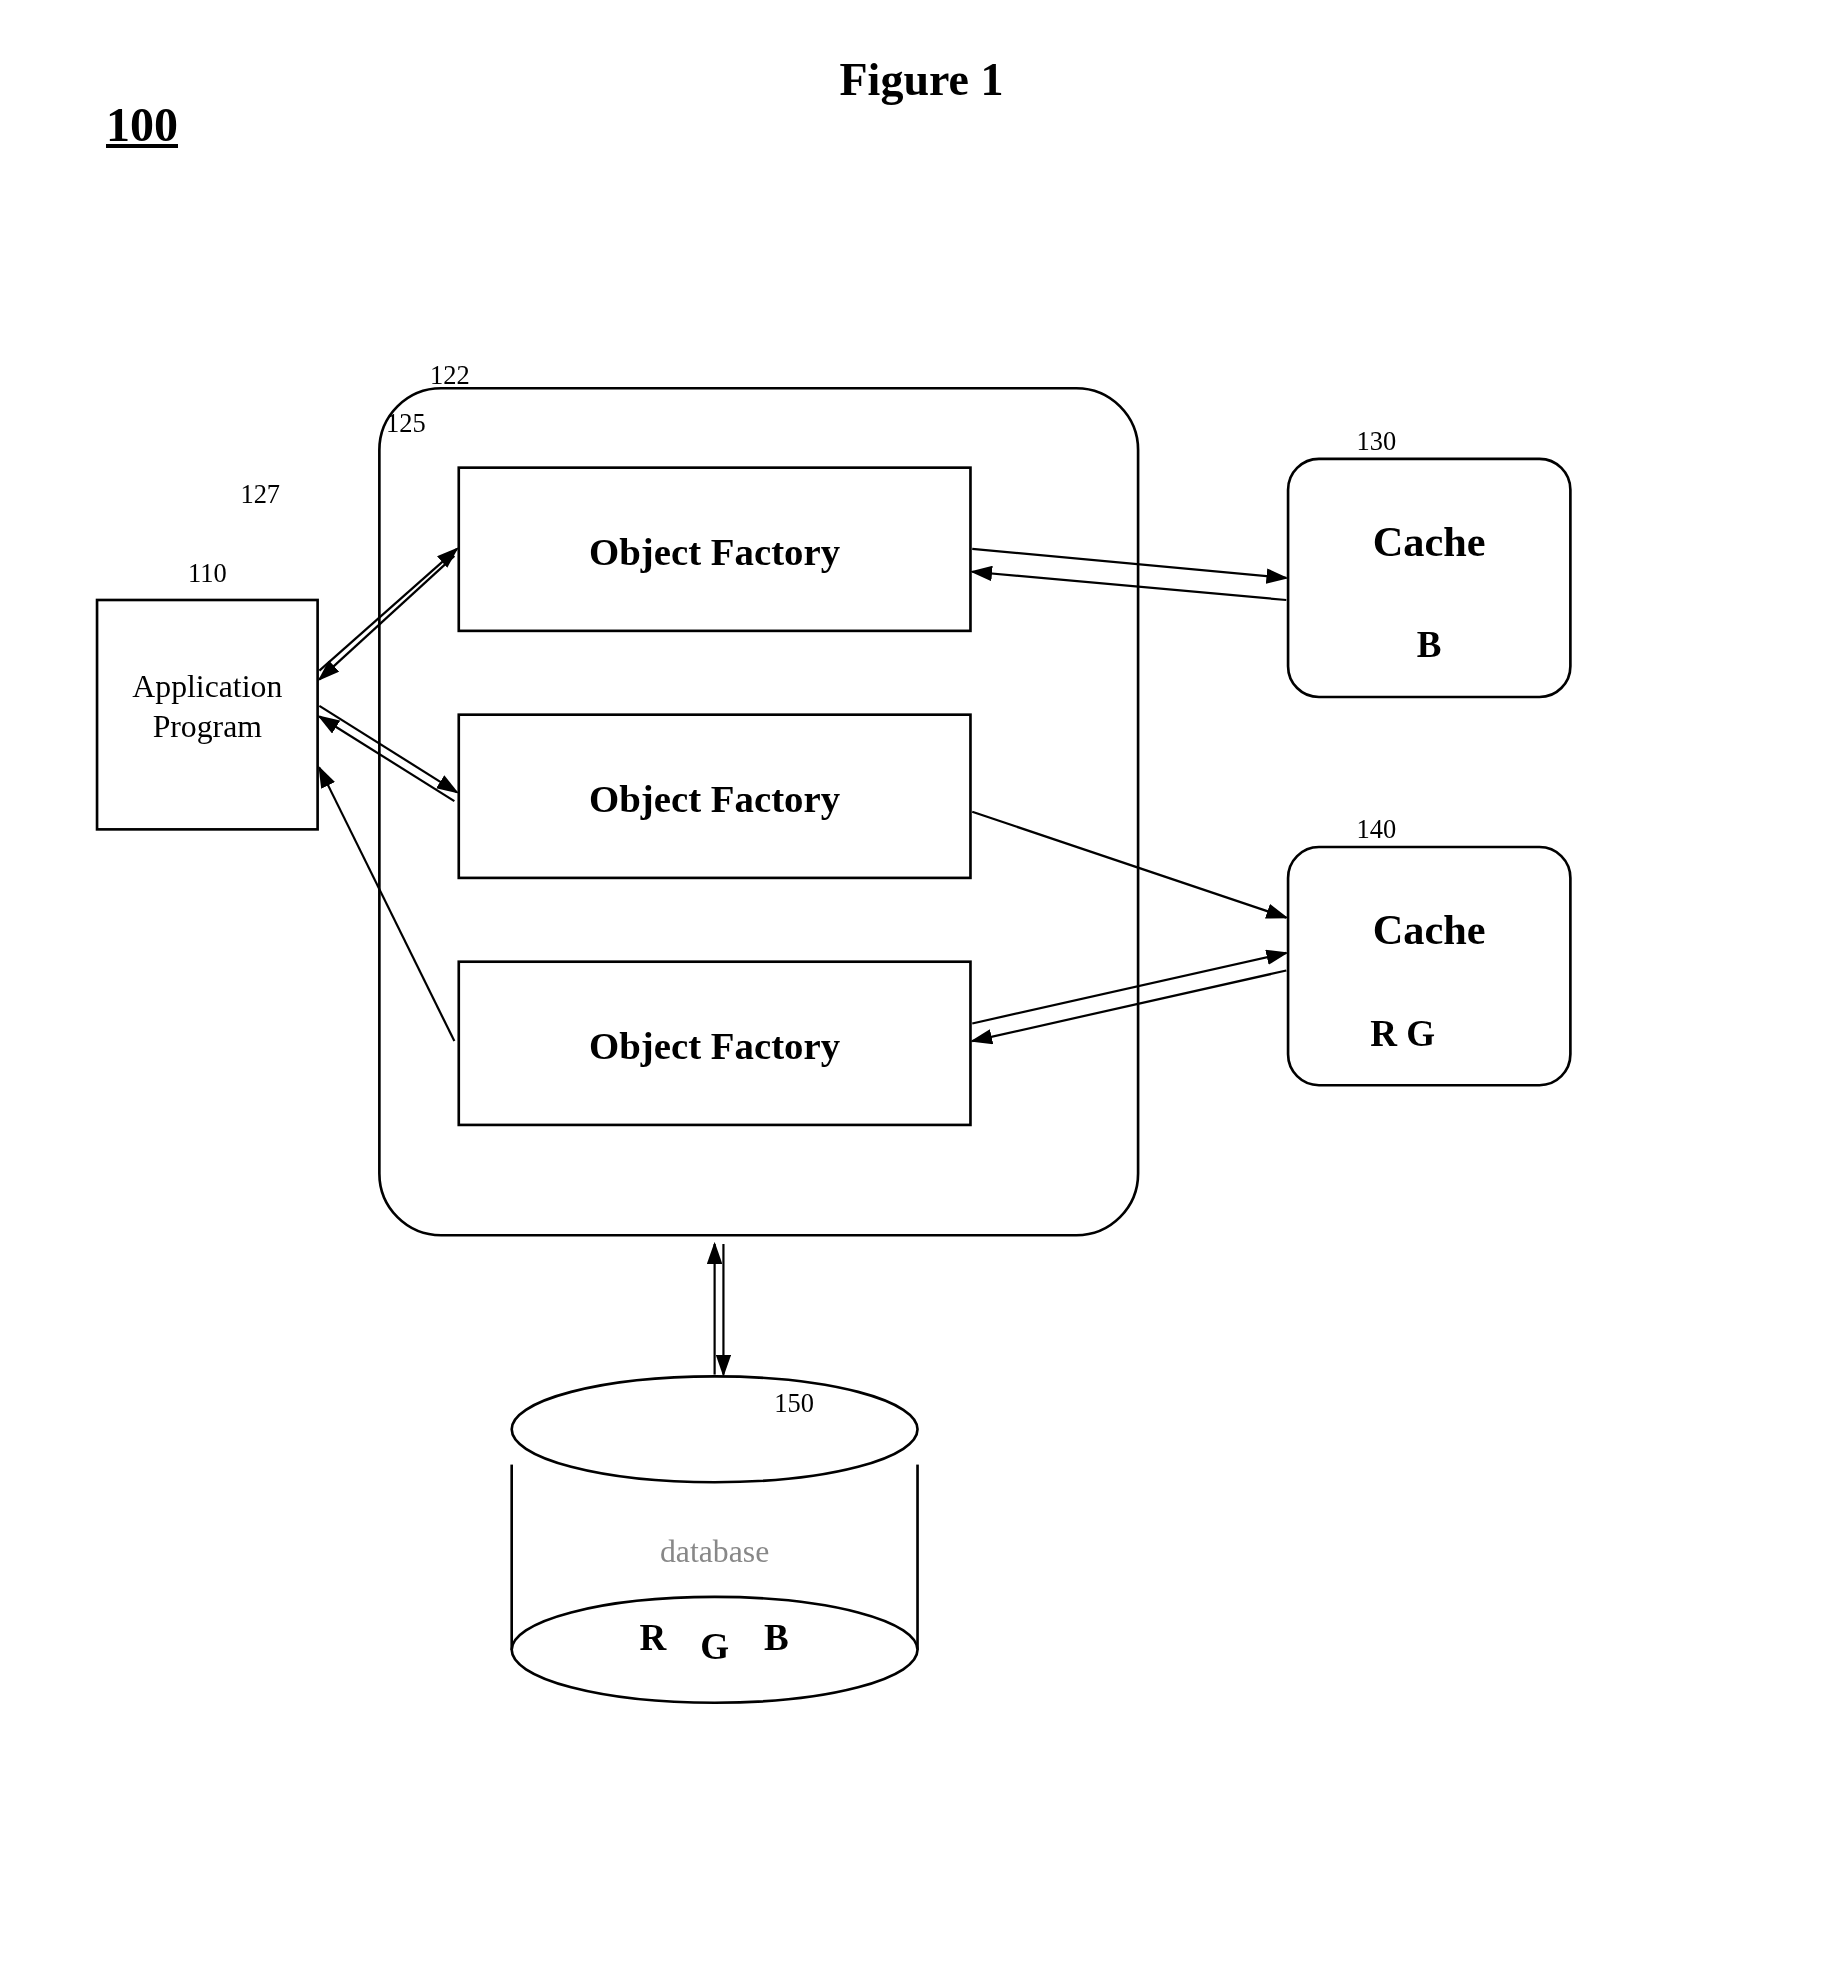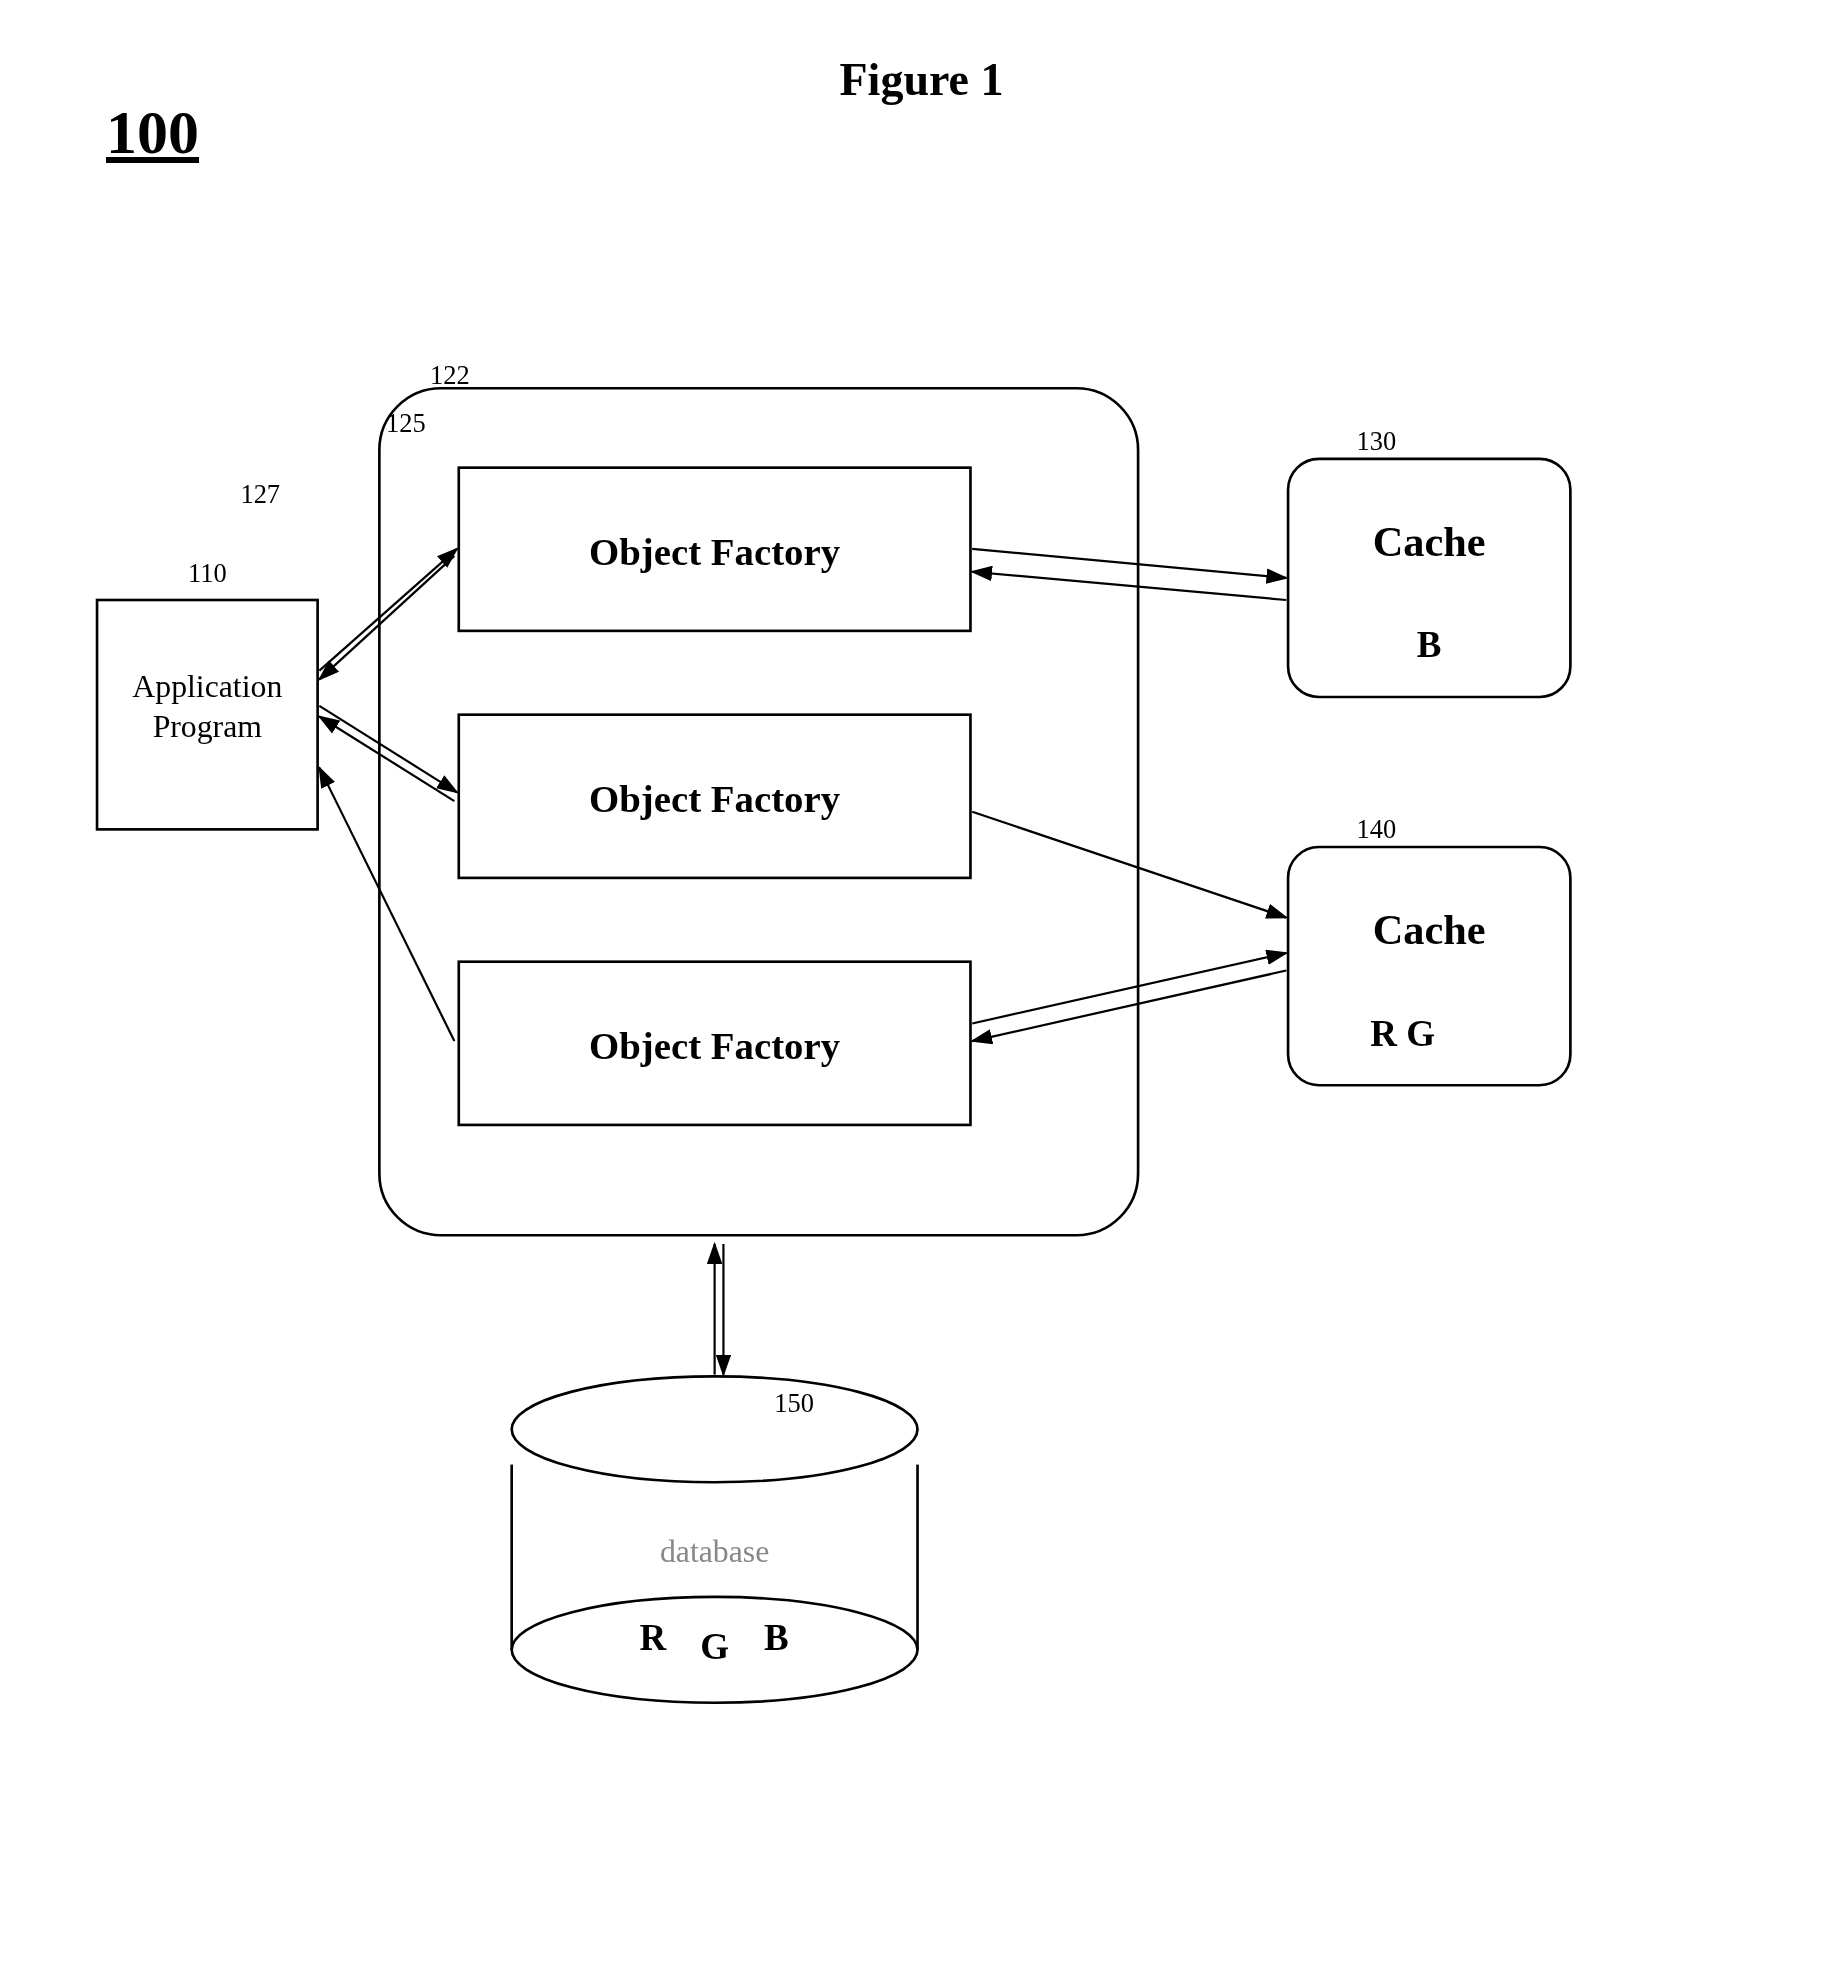--- a/index.html
+++ b/index.html
@@ -19,21 +19,21 @@
       position: absolute;
       top: 53px;
       left: 0;
       right: 0;
     }
 
     .figure-label {
       position: absolute;
       top: 97px;
       left: 106px;
-      font-size: 62px;
+      font-size: 48px;
       font-weight: bold;
       text-decoration: underline;
     }
 
     
     .arrows-svg {
       position: absolute;
       top: 0;
       left: 0;
       width: 100%;

